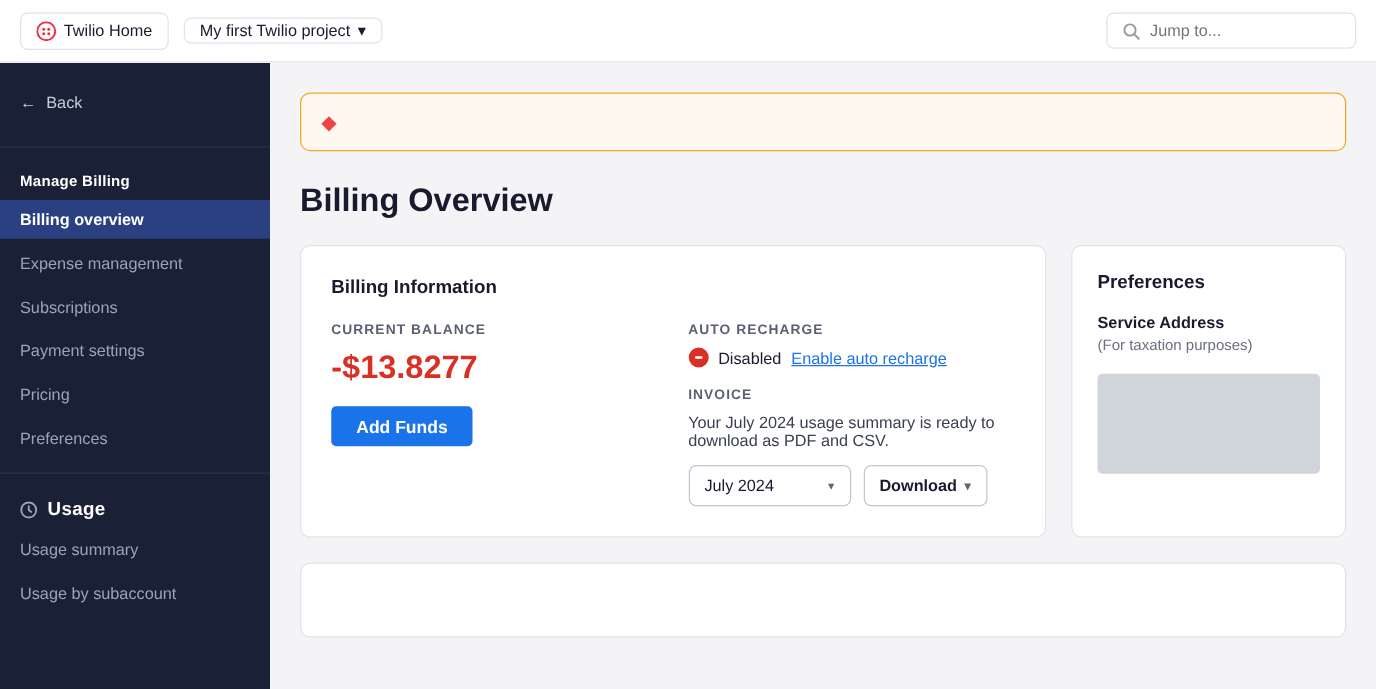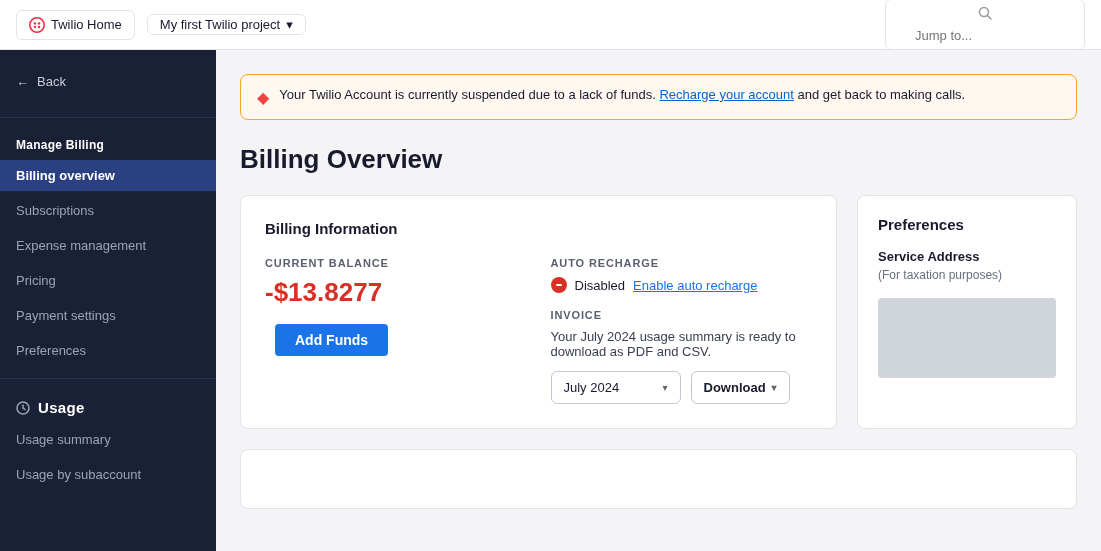--- a/index.html
+++ b/index.html
@@ -20,21 +20,21 @@
     .twilio-home-btn svg { width: 16px; height: 16px; }
     .project-selector {
       display: flex; align-items: center; gap: 6px;
       background: #fff; border: 1.5px solid #e1e3e8; border-radius: 6px;
       padding: 2px 12px; cursor: pointer; font-size: 13px; color: #1a1a2e;
     }
     .topnav-right { display: flex; align-items: center; gap: 8px; }
     .search-bar {
       display: flex; align-items: center; gap: 8px;
       border: 1.5px solid #e1e3e8; border-radius: 6px;
-      padding: 6px 12px; background: #fff; min-width: 200px; flex-direction: column;
+      padding: 6px 12px; background: #fff; min-width: 200px;
     }
     .search-bar input { border: none; outline: none; font-size: 13px; color: #999; background: transparent; width: 140px; }
 
     
     .layout { display: flex; margin-top: 50px; min-height: calc(100vh - 50px); }
 
     
     .sidebar {
       width: 216px; min-width: 216px; background: #1a2035; color: #c8cdd8;
       padding: 16px 0; display: flex; flex-direction: column; gap: 4px;
@@ -86,21 +86,21 @@
     }
 
     .billing-info-title { font-size: 15px; font-weight: 600; color: #1a1a2e; margin-bottom: 20px; }
 
     .billing-cols { display: grid; grid-template-columns: 1fr 1fr; gap: 24px; }
 
     .col-label { font-size: 11px; font-weight: 700; color: #5a6070; letter-spacing: 0.08em; text-transform: uppercase; margin-bottom: 8px; }
     .balance-amount { font-size: 26px; font-weight: 700; color: #d93025; margin-bottom: 16px; }
     .add-funds-btn {
       background: #1a73e8; color: #fff; border: none; border-radius: 4px;
-      padding: 8px 20px; font-size: 14px; font-weight: 600; cursor: pointer; margin-left: 10px;
+      padding: 8px 20px; font-size: 14px; font-weight: 600; cursor: pointer;
     }
 
     .auto-recharge-status { display: flex; align-items: center; gap: 8px; margin-bottom: 16px; font-size: 13px; }
     .disabled-dot { width: 16px; height: 16px; border-radius: 50%; background: #d93025; display: flex; align-items: center; justify-content: center; flex-shrink: 0; }
     .disabled-dot::after { content: ''; width: 6px; height: 2px; background: #fff; border-radius: 1px; }
     .enable-link { color: #1a73e8; text-decoration: underline; cursor: pointer; }
 
     .invoice-label { font-size: 11px; font-weight: 700; color: #5a6070; letter-spacing: 0.08em; text-transform: uppercase; margin-bottom: 8px; }
     .invoice-desc { font-size: 13px; color: #3a4050; margin-bottom: 12px; }
 
@@ -171,30 +171,30 @@
     </div>
 
     <div class="sidebar-divider"></div>
 
     <div class="sidebar-section-title">Manage Billing</div>
 
     <div class="sidebar-item active">
       <span>Billing overview</span>
     </div>
     <div class="sidebar-item">
+      <span>Expense management</span>
+    </div>
+    <div class="sidebar-item">
       <span>Subscriptions</span>
     </div>
     <div class="sidebar-item">
-      <span>Expense management</span>
+      <span>Payment settings</span>
     </div>
     <div class="sidebar-item">
       <span>Pricing</span>
-    </div>
-    <div class="sidebar-item">
-      <span>Payment settings</span>
     </div>
     <div class="sidebar-item">
       <span>Preferences</span>
     </div>
 
     <div class="sidebar-divider"></div>
 
     <div class="sidebar-section-title2">
       <svg width="14" height="14" viewBox="0 0 14 14">
         <circle cx="7" cy="7" r="6" stroke="#9ba4b5" stroke-width="1.5" fill="none"></circle>
@@ -207,25 +207,20 @@
     </div>
     <div class="sidebar-item">
       <span>Usage by subaccount</span>
     </div>
   </aside>
 
   <main class="main">
 
     <div class="alert-banner">
       <span class="alert-icon">◆</span>
-      <span>
-        <span>Your Twilio Account is currently suspended due to a lack of funds.</span>
-        <a class="alert-link">Recharge your account</a>
-        <span> and get back to making calls.</span>
-      </span>
     </div>
 
     <h1 class="page-title">Billing Overview</h1>
 
     <div class="content-grid">
 
       <div class="card">
         <div class="billing-info-title">Billing Information</div>
         <div class="billing-cols">
 

